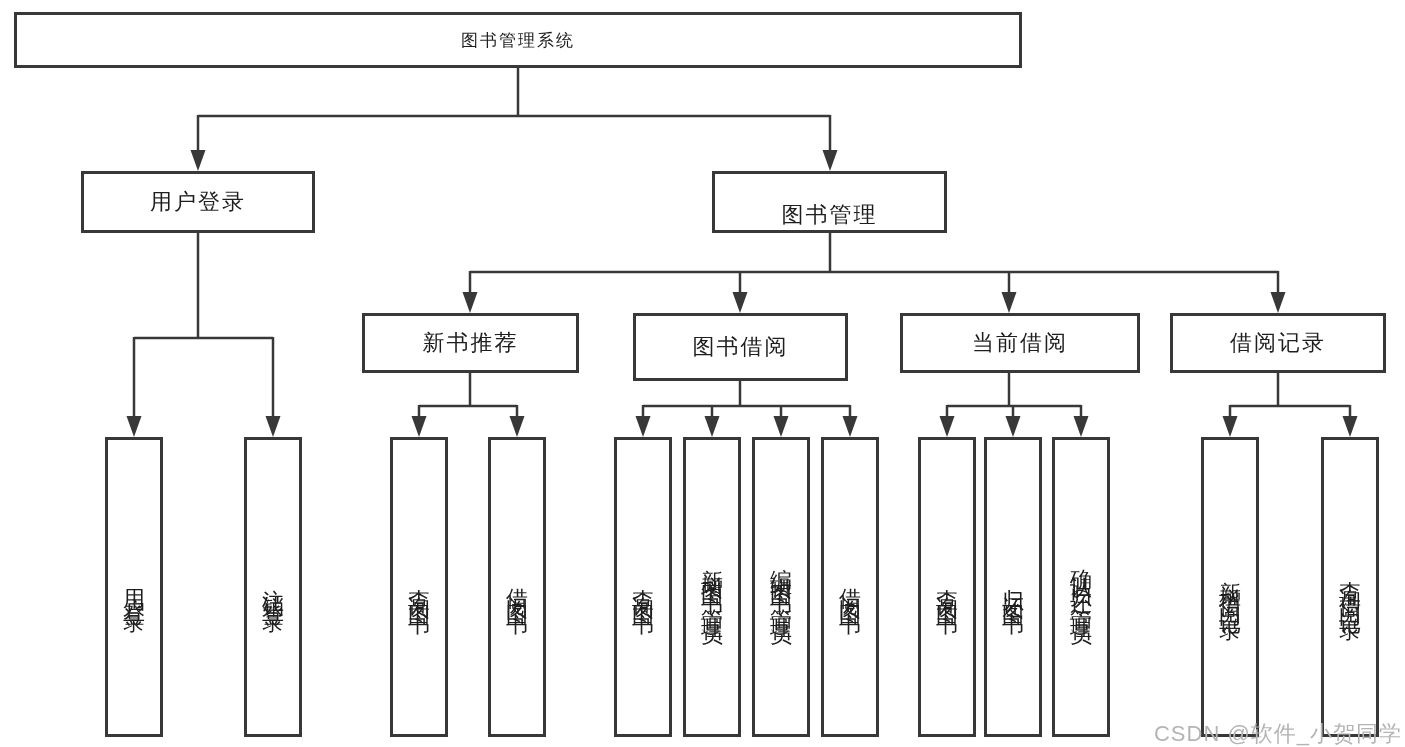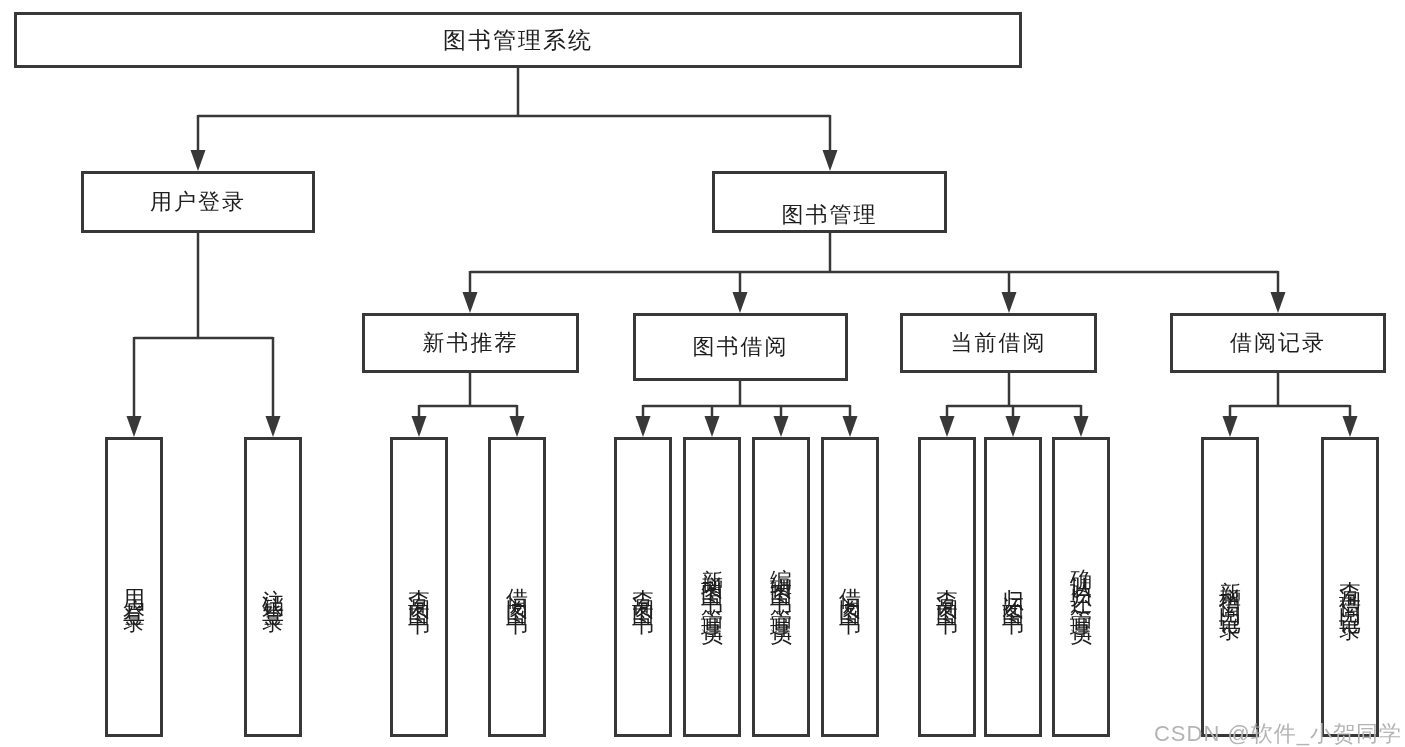--- a/index.html
+++ b/index.html
@@ -9,21 +9,21 @@
   }
   .wires{position:absolute;left:0;top:0;width:1405px;height:747px;}
   .box{
     position:absolute;box-sizing:border-box;background:#ffffff;
     border:3px solid #383838;display:flex;align-items:center;justify-content:center;
   }
   .root-box{border-width:3px;}
   .lvl-box{border-width:3px;}
   .leaf{border-width:3px;}
   .h-lbl{font-size:22px;letter-spacing:2px;white-space:nowrap;}
-  .root-lbl{font-size:23px;letter-spacing:2px;}
+  .root-lbl{font-size:17px;letter-spacing:2px;}
   .v-lbl{
     writing-mode:vertical-rl;text-orientation:mixed;
     font-size:22px;letter-spacing:8px;line-height:1;
   }
   .watermark{
     position:absolute;top:719px;right:3px;font-size:22px;letter-spacing:1px;
     color:#b4b4b4;white-space:nowrap;z-index:5;
   }
 </style>
 </head>
@@ -110,21 +110,21 @@
   <div class="box lvl-box" style="left:712px;top:171px;width:235px;height:62px;align-items:flex-end;">
     <span class="h-lbl">图书管理</span>
   </div>
 
   <div class="box lvl-box" style="left:362px;top:313px;width:217px;height:60px;">
     <span class="h-lbl">新书推荐</span>
   </div>
   <div class="box lvl-box" style="left:633px;top:313px;width:215px;height:68px;">
     <span class="h-lbl">图书借阅</span>
   </div>
-  <div class="box lvl-box" style="left:900px;top:313px;width:197px;height:60px;">
+  <div class="box lvl-box" style="left:900px;top:313px;width:240px;height:60px;">
     <span class="h-lbl">当前借阅</span>
   </div>
   <div class="box lvl-box" style="left:1170px;top:313px;width:216px;height:60px;">
     <span class="h-lbl">借阅记录</span>
   </div>
 
   <div class="box leaf" style="left:105px;top:437px;width:58px;height:300px;">
     <span class="v-lbl">用户登录</span>
   </div>
   <div class="box leaf" style="left:244px;top:437px;width:58px;height:300px;">

